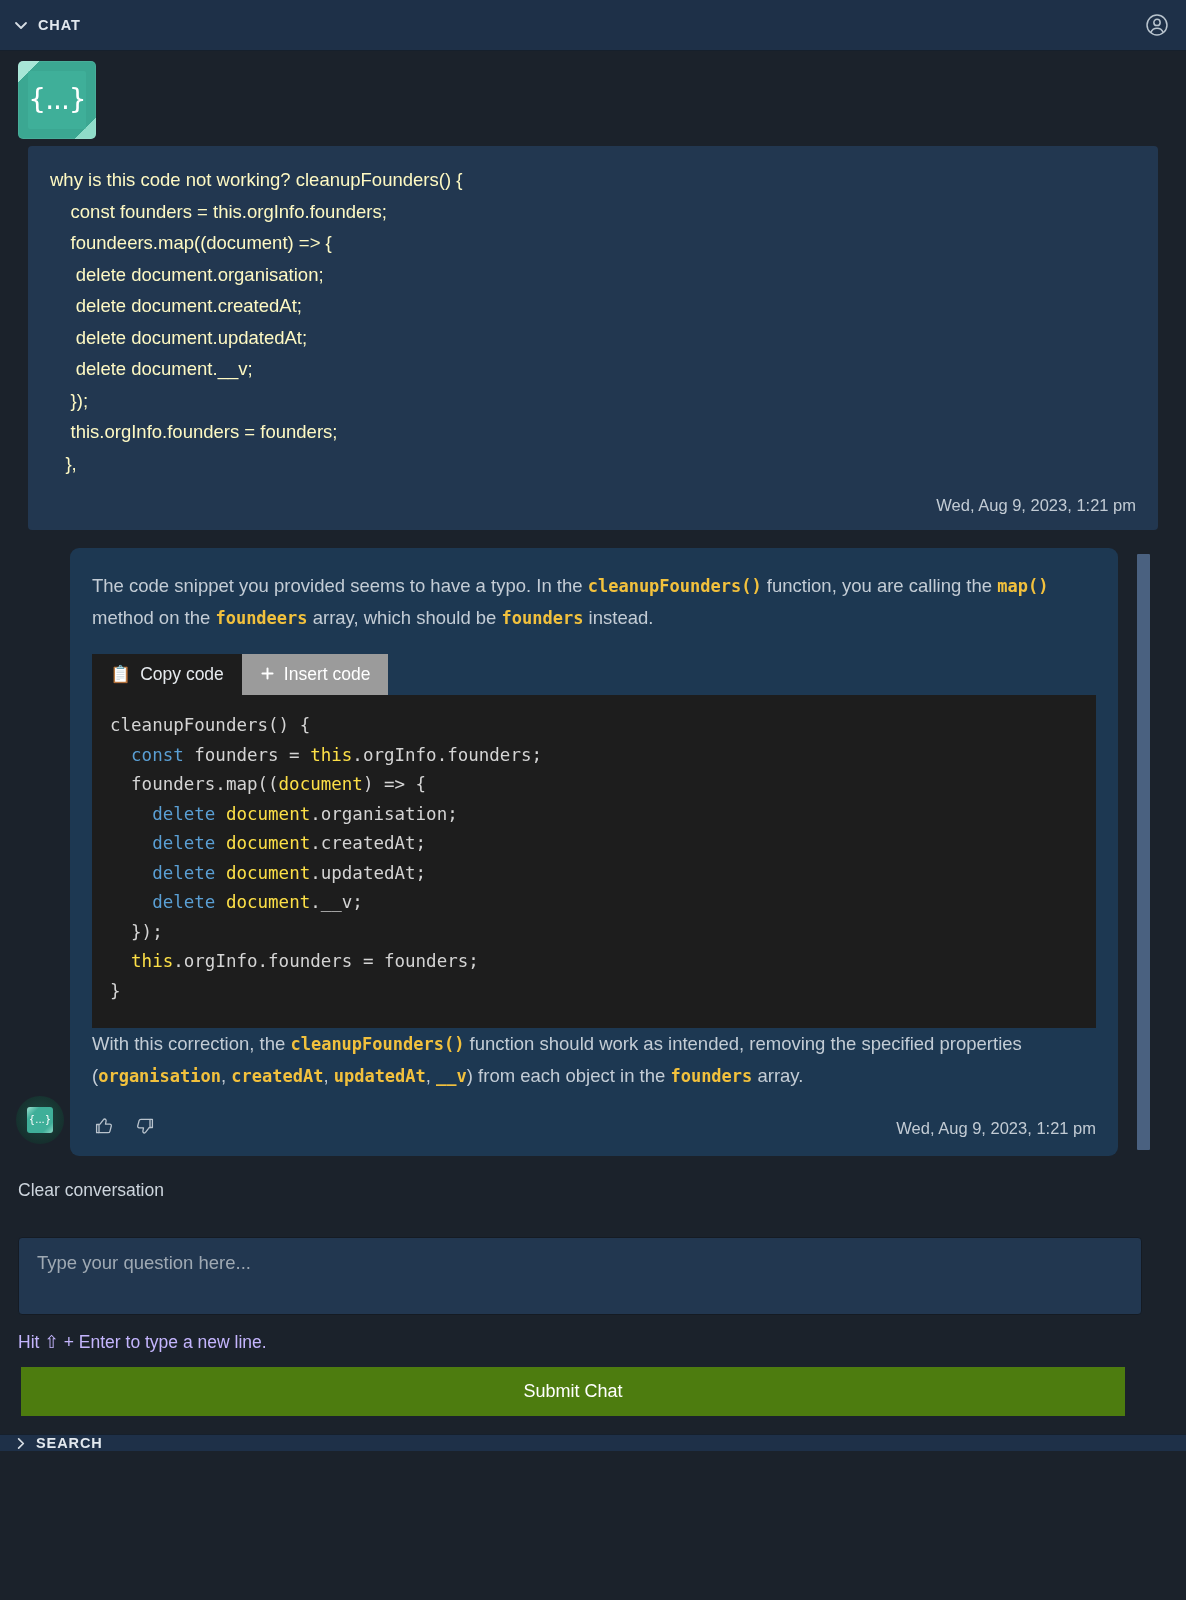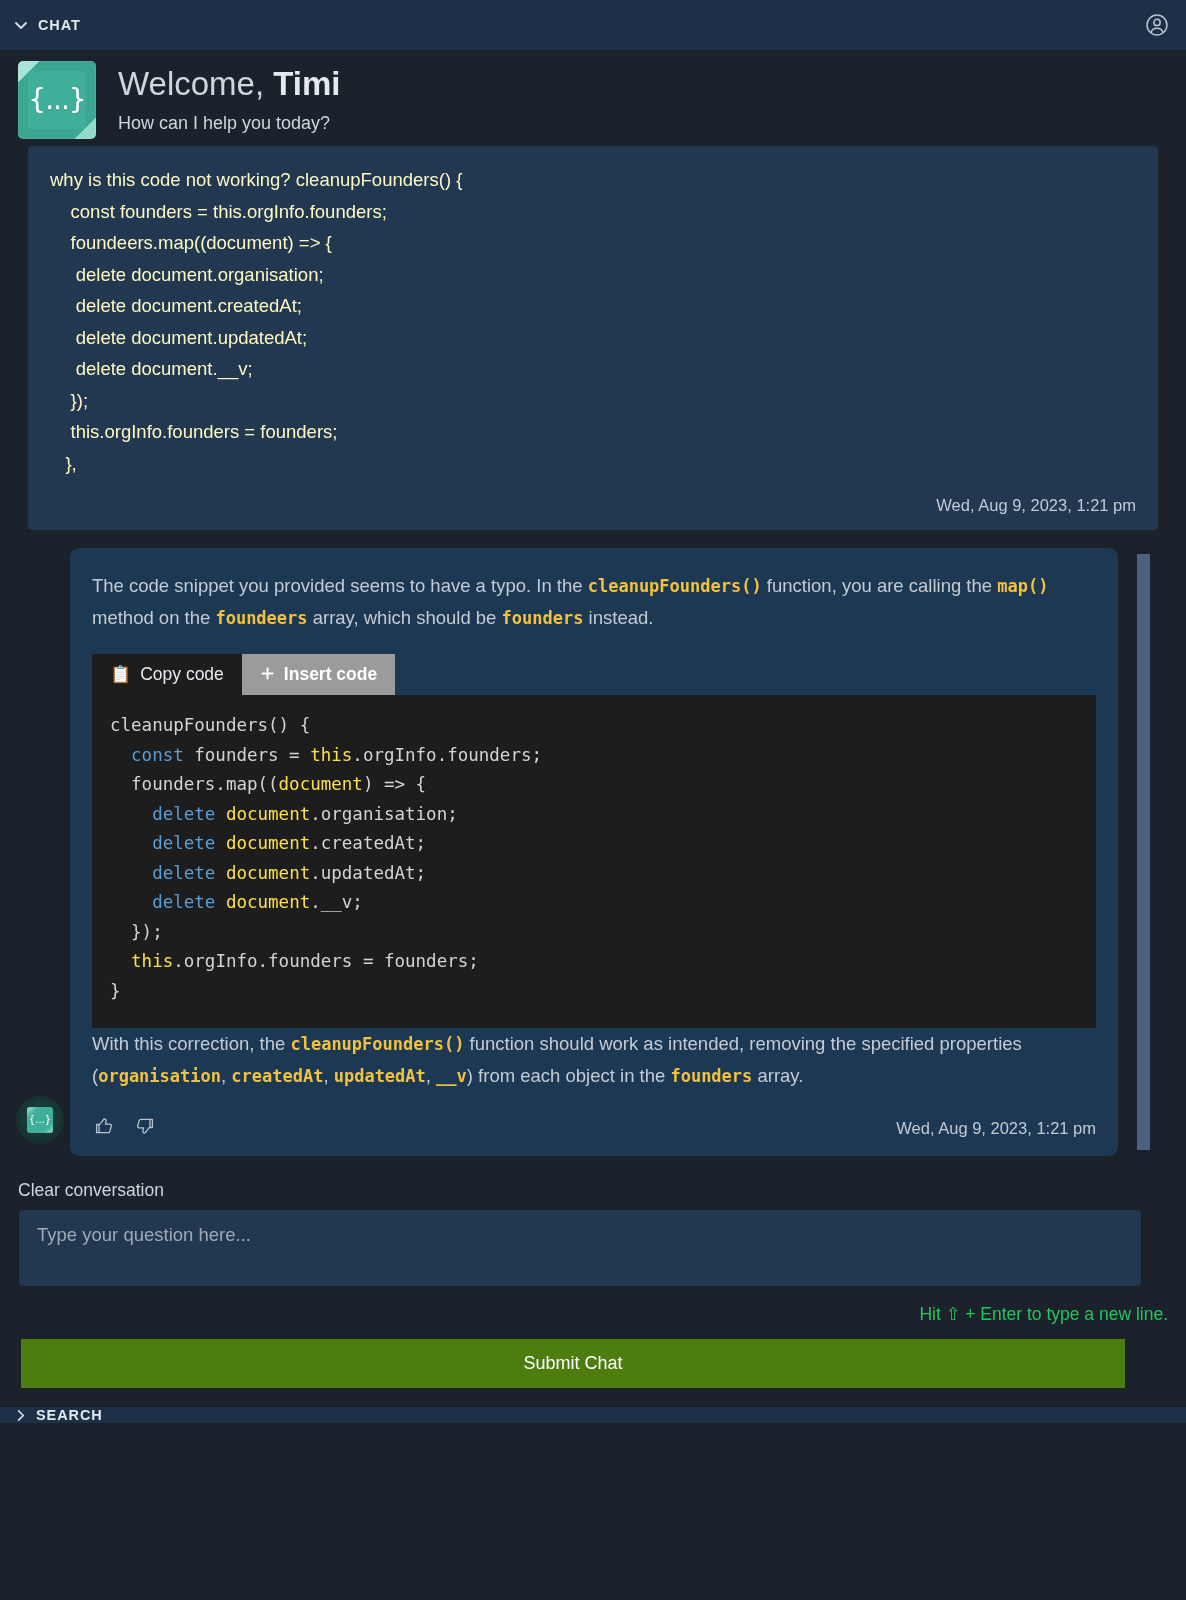--- a/index.html
+++ b/index.html
@@ -174,21 +174,21 @@
   .codeblock { margin-top: 20px; }
   .cb-tabs { display: flex; }
   .cb-btn {
     display: flex; align-items: center;
     gap: 9px;
     font-size: 17.5px;
     padding: 10px 18px;
     color: #e7ebef;
   }
   .cb-copy { background: #1d1d1d; }
-  .cb-insert { background: #9b9b9b; color: #ffffff; font-weight: bold; }
+  .cb-insert { background: #9b9b9b; color: #ffffff; }
   .cb-ic { font-size: 17px; line-height: 1; display: inline-block; }
   .cb-body {
     background: #1d1d1d;
     padding: 16px 18px 22px 18px;
   }
   .cb-body pre {
     font-family: "DejaVu Sans Mono", monospace;
     font-size: 17.5px;
     line-height: 29.5px;
     color: #d4d4d4;
@@ -224,42 +224,41 @@
     width: 13px;
     background: #4a6180;
     border-radius: 1px;
   }
 
   
   .footer { padding: 0 18px; }
   .clear-link {
     font-size: 17.5px;
     color: #cdd5dd;
-    padding: 24px 0 8px 0;
+    padding: 24px 0 36px 0;
   }
   .qbox {
     width: 1124px;
     height: 78px;
     background: #223750;
     border: 1px solid #151b23;
     border-radius: 4px;
     padding: 14px 18px;
     font-size: 18.5px;
     color: #9fa9b3;
     font-family: "Liberation Sans", sans-serif;
     outline: none;
     resize: none;
     display: block;
   }
   .qbox::placeholder { color: #9fa9b3; opacity: 1; }
   .hint {
     font-size: 17.5px;
-    color: #22c55e;
+    color: #c4b5fd;
     padding: 17px 0 14px 0;
-    text-align: right;
   }
   .submit {
     width: 1104px;
     margin-left: 3px;
     background: #4d7c0f;
     color: #ffffff;
     border: none;
     font-size: 18px;
     font-family: "Liberation Sans", sans-serif;
     padding: 14px 0;
@@ -303,24 +302,20 @@
         <circle cx="12" cy="12" r="9.2" stroke="currentColor" stroke-width="1.4"></circle>
         <circle cx="12" cy="9.6" r="2.9" stroke="currentColor" stroke-width="1.4"></circle>
         <path d="M6.4 18.6c1.1-2.4 3.1-3.6 5.6-3.6s4.5 1.2 5.6 3.6" stroke="currentColor" stroke-width="1.4" stroke-linecap="round"></path>
       </svg>
     </span>
   </div>
 
   <div class="welcome">
     <div class="logo-sq">
       <span class="glyph">{...}</span>
-    </div>
-    <div class="welcome-txt">
-      <div class="w1"><span>Welcome, </span><b>Timi</b></div>
-      <div class="w2">How can I help you today?</div>
     </div>
   </div>
 
   <div class="convo">
 
     <div class="user-bubble">
       <div class="user-code">why is this code not working? cleanupFounders() {
     const founders = this.orgInfo.founders;
     foundeers.map((document) =&gt; {
      delete document.organisation;

